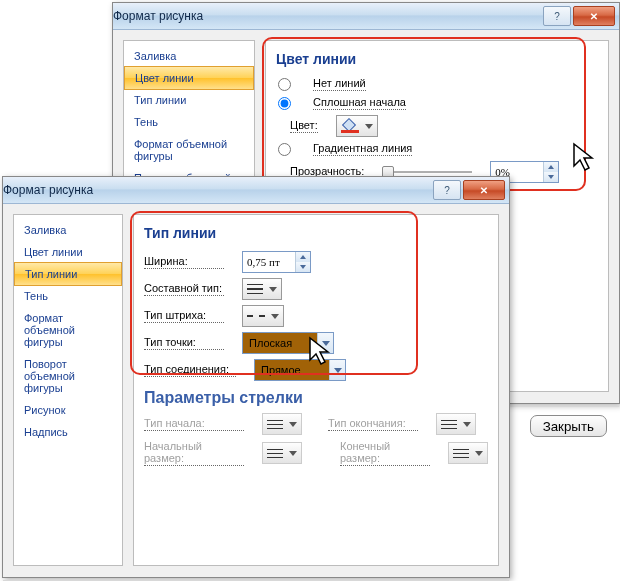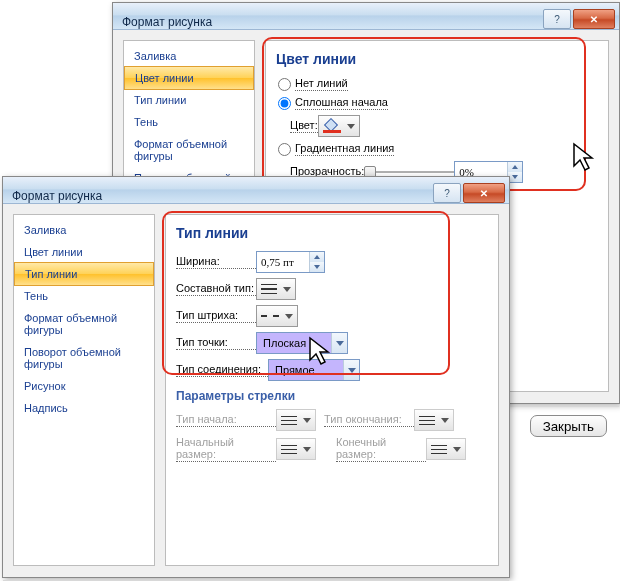--- a/index.html
+++ b/index.html
@@ -1,46 +1,46 @@
 <!DOCTYPE html>
 <html><head>
 <meta charset="utf-8">
 <style>
   body{margin:0;font:11px "Segoe UI",Tahoma,sans-serif;background:#fff;color:#000;width:620px;height:581px;position:relative;overflow:hidden}
   .dialog{position:absolute;background:#f0f0f0;border:1px solid #888;box-shadow:2px 2px 6px rgba(0,0,0,.3)}
-  .titlebar{height:26px;background:linear-gradient(#e8f0fa,#cadef0 45%,#b8d2ea 50%,#d4e6f6);border-bottom:1px solid #9db7d4;display:flex;align-items:flex-end;padding:0 4px 0 9px;position:relative}
+  .titlebar{height:26px;background:linear-gradient(#e8f0fa,#cadef0 45%,#b8d2ea 50%,#d4e6f6);border-bottom:1px solid #9db7d4;display:flex;align-items:center;padding:0 4px 0 0;position:relative}
   .titlebar-text{color:#10294a;font-size:12px}
   .titlebar-buttons{margin-left:auto;display:flex;gap:2px}
   .tbtn{width:26px;height:18px;border:1px solid #8aa3bf;border-radius:2px;background:linear-gradient(#f4f8fc,#d6e4f2);display:flex;align-items:center;justify-content:center;font-size:10px;color:#3a5875}
   .tbtn.close{width:40px;background:linear-gradient(#f0a083,#d86a46 45%,#c64a26 55%,#e08060);border-color:#a84020;color:#fff;font-weight:bold}
   .body{display:flex;padding:10px;gap:10px}
   .nav{width:130px;background:#fff;border:1px solid #bcbcbc;padding:4px 0}
   .nav-item{padding:5px 10px;color:#1a3f91;cursor:pointer}
   .nav-item.sel{background:linear-gradient(#ffe9a8,#ffd35a 48%,#ffc22e 52%,#ffe08c);border:1px solid #e0a030;margin:-1px 0;color:#1a3f91}
   .pane{flex:1;background:#fff;border:1px solid #bcbcbc;padding:10px;position:relative}
   .hl{position:absolute;border:2px solid #e03020;border-radius:10px;pointer-events:none}
   .section-title{color:#1a3f91;font-size:14px;font-weight:bold;margin-bottom:10px}
-  .subsection{color:#3a5fa8;font-size:12px;font-weight:bold;margin:8px 0 6px}
-  .row{display:flex;align-items:center;margin:5px 0;gap:0}
+  .subsection{color:#3a5fa8;font-size:16px;font-weight:bold;margin:8px 0 6px}
+  .row{display:flex;align-items:center;margin:5px 0;gap:18px}
   .lbl{display:inline-block}
   input[type=radio]{margin:0 4px 0 2px}
   .dotted{border-bottom:1px dotted #666;padding-bottom:1px}
   .btnsel{height:20px;border:1px solid #999;background:linear-gradient(#fefefe,#e4e4e4);display:inline-flex;align-items:center;padding:0 4px;gap:4px}
   .btnsel .dd{border-left:4px solid transparent;border-right:4px solid transparent;border-top:5px solid #555;margin-left:2px}
   .spin{display:inline-flex;border:1px solid #7a9ac6;height:20px;background:#fff}
   .spin input{border:0;width:44px;padding:0 4px;font:11px "Segoe UI"}
   .spin .arrows{width:14px;display:flex;flex-direction:column;border-left:1px solid #bcd}
   .spin .ar{flex:1;display:flex;align-items:center;justify-content:center;background:linear-gradient(#f2f7fc,#d8e6f4)}
   .spin .ar::before{content:"";border-left:3px solid transparent;border-right:3px solid transparent}
   .spin .ar.up::before{border-bottom:4px solid #4a6a9a}
   .spin .ar.dn::before{border-top:4px solid #4a6a9a}
   .slider{position:relative;width:90px;height:16px}
   .slider .track{position:absolute;top:7px;left:0;right:0;height:2px;background:#b0b0b0}
   .slider .thumb{position:absolute;left:0;top:2px;width:10px;height:14px;background:linear-gradient(#f8f8f8,#d8d8d8);border:1px solid #888;border-radius:2px}
-  .select{height:20px;border:1px solid #7a9ac6;background:#c4b5fd;display:inline-flex;align-items:center;min-width:70px}
+  .select{height:20px;border:1px solid #7a9ac6;background:#a16207;display:inline-flex;align-items:center;min-width:70px}
   .select span{padding:0 6px;flex:1}
   .select .dd{width:15px;height:100%;border-left:1px solid #bcd;background:linear-gradient(#f2f7fc,#d8e6f4);display:flex;align-items:center;justify-content:center}
   .select .dd::before{content:"";border-left:4px solid transparent;border-right:4px solid transparent;border-top:5px solid #4a6a9a}
   .disabled{color:#a0a0a0}
   .disabled .btnsel,.disabled .select{border-color:#ccc}
   .footer{text-align:right;padding:8px 12px 12px;border-top:1px solid #d8d8d8;margin-top:4px}
   .pushbtn{min-width:70px;height:22px;border:1px solid #8a8a8a;background:linear-gradient(#fdfdfd,#e6e6e6);border-radius:7px;padding:0 12px}
   .cursor{position:absolute;pointer-events:none;z-index:10}
   .cursor svg{display:block}
   .bucket{width:18px;height:14px;display:inline-block;position:relative}

